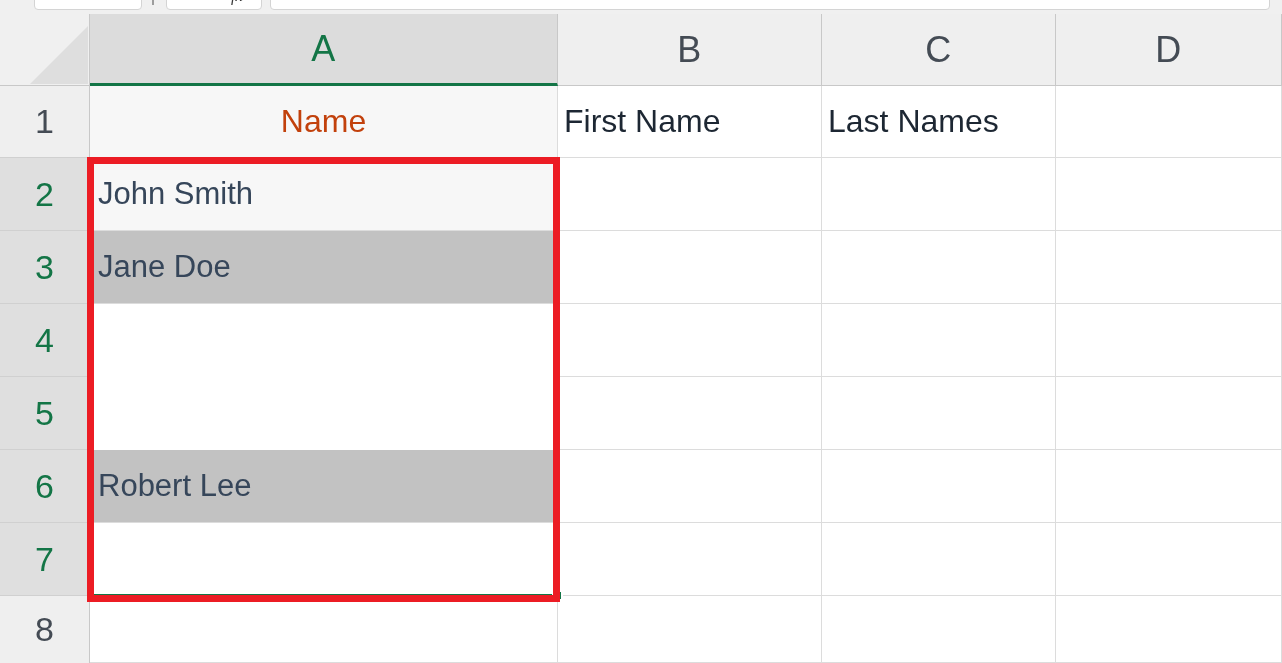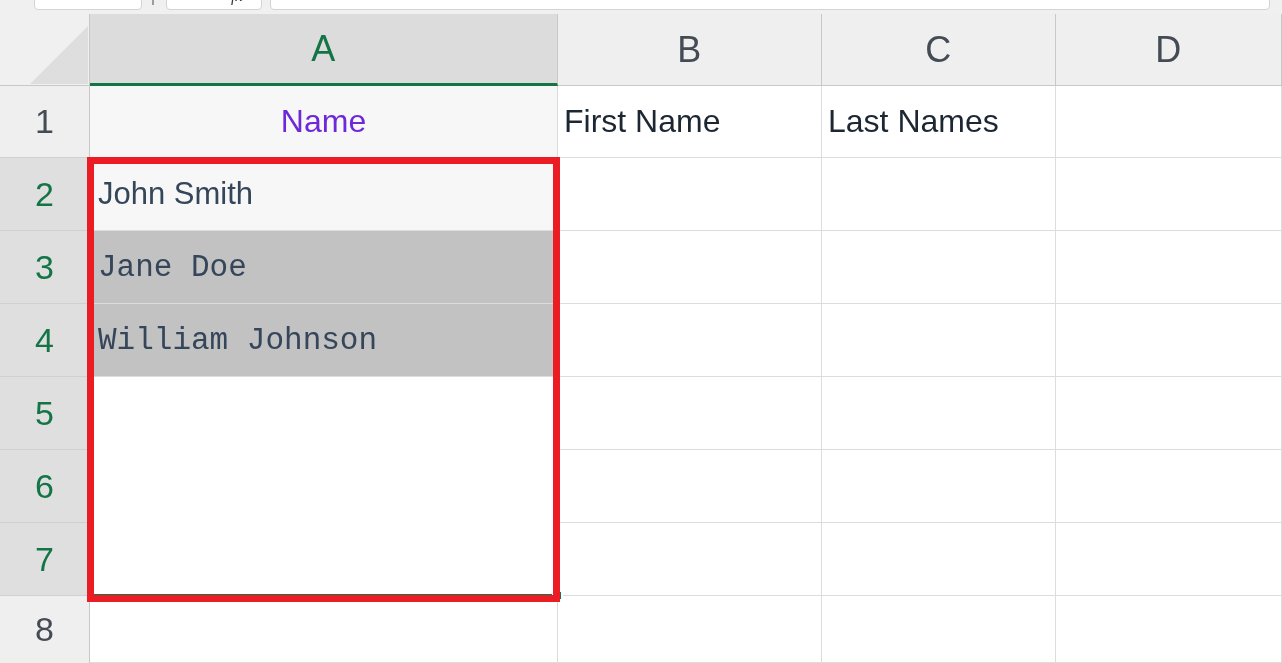--- a/index.html
+++ b/index.html
@@ -163,30 +163,29 @@
     white-space: nowrap;
   }
   .cell.hdrcell {
     font-size: 32px;
     color: #1d2733;
     padding-left: 6px;
   }
   .cell.hdrcell.centered {
     justify-content: center;
     padding-left: 0;
-    color: #6d28d9;
+    color: #c2410c;
   }
   .cell.datacell {
     font-size: 31px;
     color: #36465a;
     padding-left: 8px;
   }
   .cell.sel-gray {
     background: #c2c2c2;
-    font-family: Liberation Mono, monospace;
   }
   .cell.sel-active {
     background: #f7f7f7;
   }
   .cell.overflow-txt { z-index: 3; }
 
   
   .sel-outline {
     position: absolute;
     border: 2px solid #137546;
@@ -267,29 +266,29 @@
   <div class="cell datacell sel-active" style="left:90px;  top:144px; width:468px; height:73px;">John Smith</div>
   <div class="cell" style="left:558px; top:144px; width:264px; height:73px;"></div>
   <div class="cell" style="left:822px; top:144px; width:234px; height:73px;"></div>
   <div class="cell" style="left:1056px;top:144px; width:226px; height:73px;"></div>
 
   <div class="cell datacell sel-gray" style="left:90px;  top:217px; width:468px; height:73px;">Jane Doe</div>
   <div class="cell" style="left:558px; top:217px; width:264px; height:73px;"></div>
   <div class="cell" style="left:822px; top:217px; width:234px; height:73px;"></div>
   <div class="cell" style="left:1056px;top:217px; width:226px; height:73px;"></div>
 
-  <div class="cell datacell sel-gray" style="left:90px;  top:290px; width:468px; height:73px;">William Johnson</div>
   <div class="cell" style="left:558px; top:290px; width:264px; height:73px;"></div>
   <div class="cell" style="left:822px; top:290px; width:234px; height:73px;"></div>
   <div class="cell" style="left:1056px;top:290px; width:226px; height:73px;"></div>
 
   <div class="cell" style="left:558px; top:363px; width:264px; height:73px;"></div>
   <div class="cell" style="left:822px; top:363px; width:234px; height:73px;"></div>
   <div class="cell" style="left:1056px;top:363px; width:226px; height:73px;"></div>
 
+  <div class="cell datacell sel-gray" style="left:90px;  top:436px; width:468px; height:73px;">Robert Lee</div>
   <div class="cell" style="left:558px; top:436px; width:264px; height:73px;"></div>
   <div class="cell" style="left:822px; top:436px; width:234px; height:73px;"></div>
   <div class="cell" style="left:1056px;top:436px; width:226px; height:73px;"></div>
 
   <div class="cell" style="left:558px; top:509px; width:264px; height:73px;"></div>
   <div class="cell" style="left:822px; top:509px; width:234px; height:73px;"></div>
   <div class="cell" style="left:1056px;top:509px; width:226px; height:73px;"></div>
 
   <div class="cell" style="left:90px;  top:582px; width:468px; height:67px;"></div>
   <div class="cell" style="left:558px; top:582px; width:264px; height:67px;"></div>

